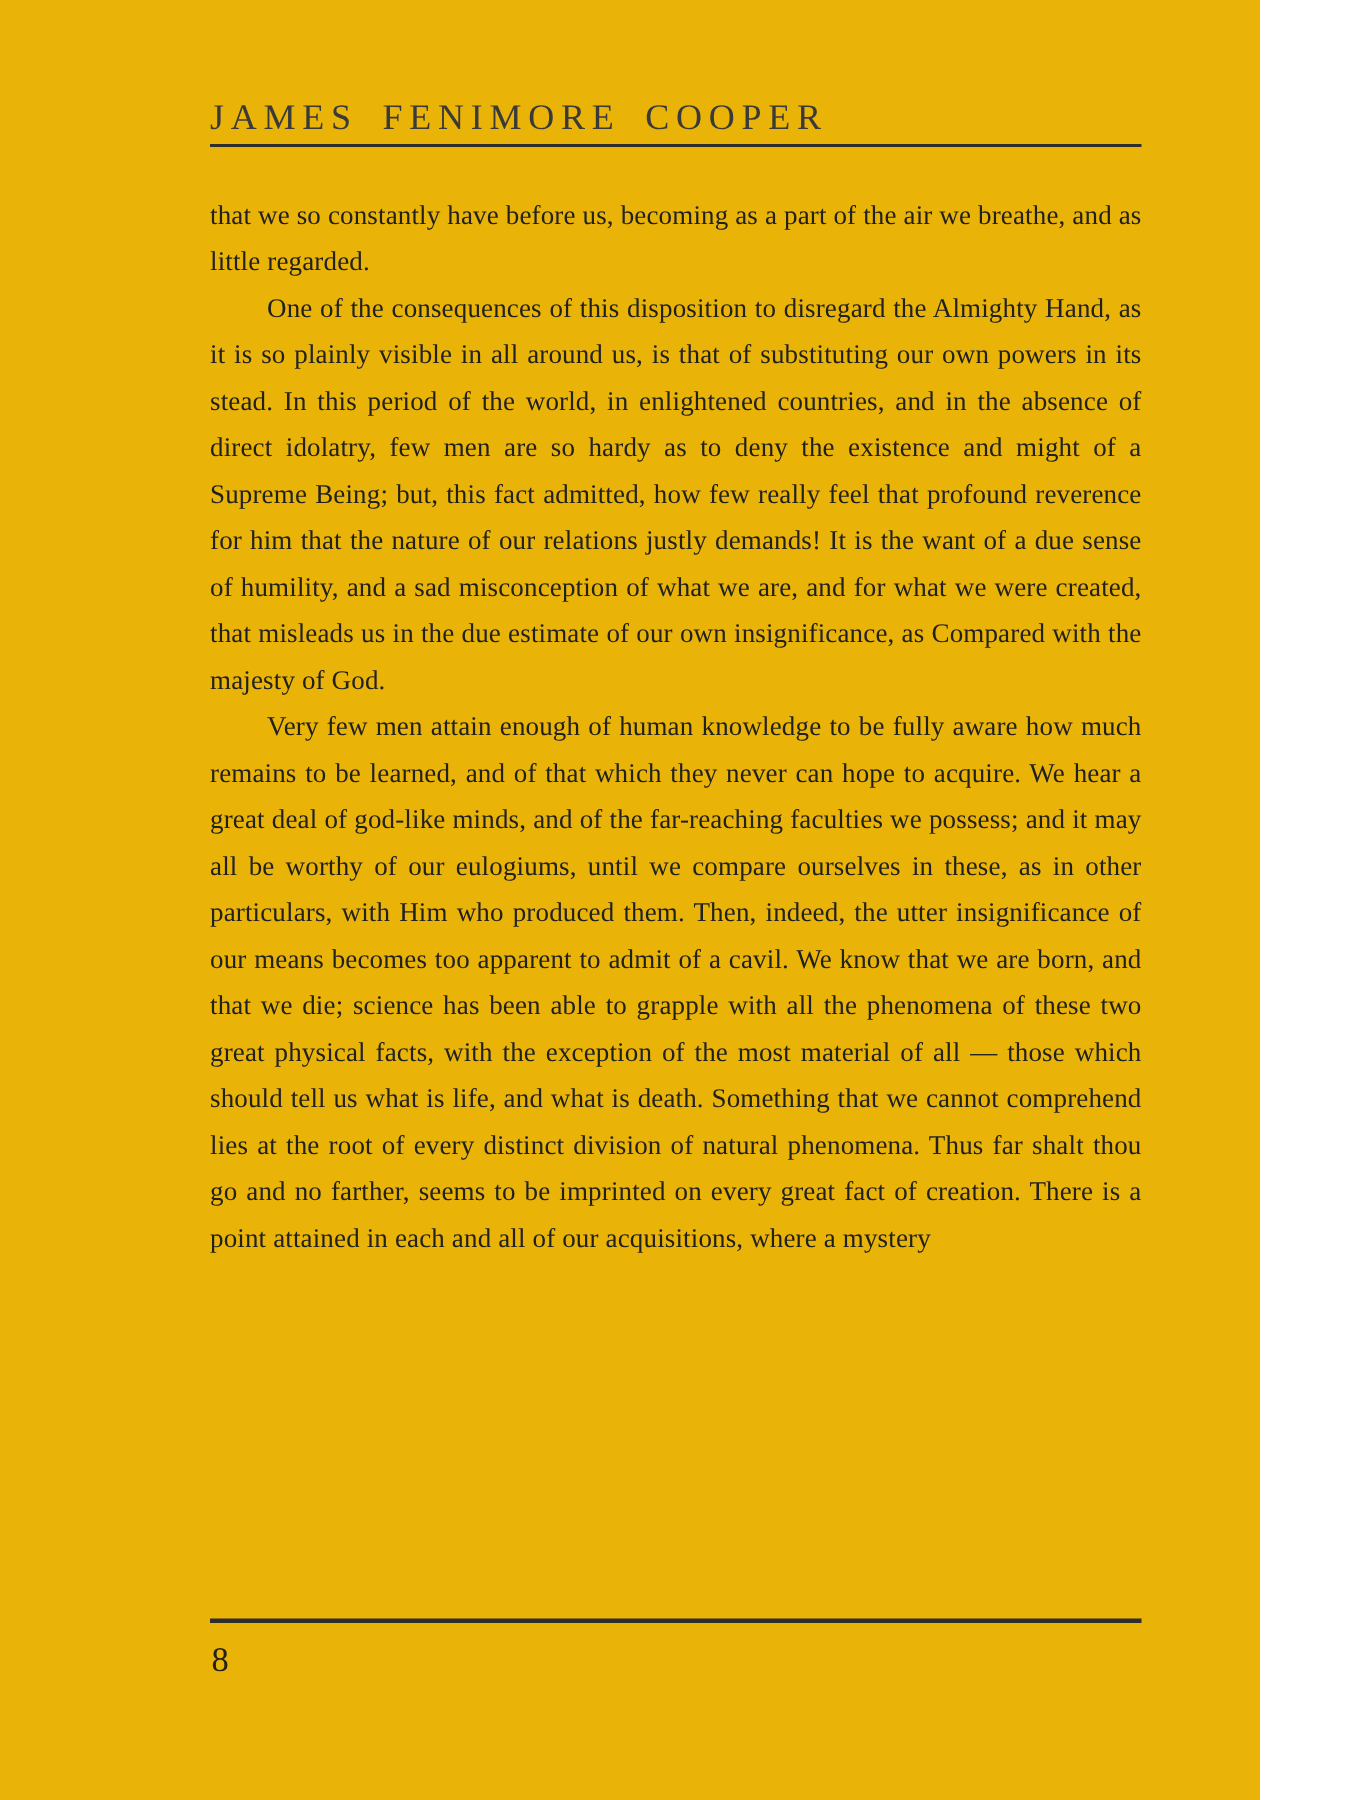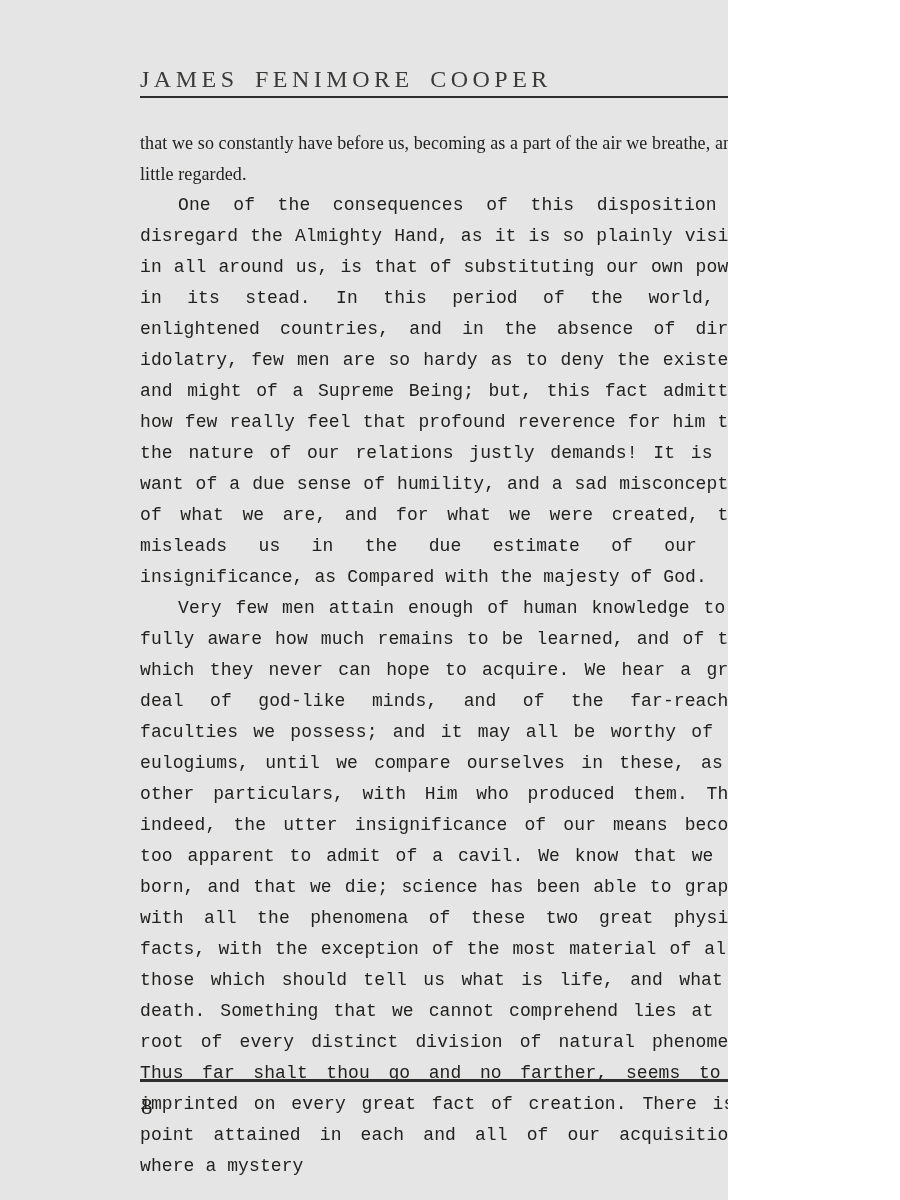--- a/index.html
+++ b/index.html
@@ -2,23 +2,23 @@
 <html><head>
 <meta charset="utf-8">
 <style>
   html, body {
     margin: 0;
     padding: 0;
     background: #ffffff;
   }
   .page {
     position: relative;
-    width: 728px;
+    width: 840px;
     height: 1200px;
-    background: #e5e5e5;
+    background: #eab308;
     font-family: "Liberation Serif", serif;
     color: #21211f;
     overflow: hidden;
   }
   .running-header {
     position: absolute;
     left: 140px;
     top: 66px;
     width: 621px;
   }
@@ -49,21 +49,20 @@
     line-height: 31px;
     text-align: justify;
     letter-spacing: 0.1px;
   }
   .body-text p {
     margin: 0;
     padding: 0;
   }
   .body-text p.indent {
     text-indent: 38px;
-    font-family: Liberation Mono, monospace;
   }
   .footer-rule {
     position: absolute;
     left: 140px;
     top: 1079px;
     width: 621px;
     height: 2.5px;
     background: #2e2e2c;
   }
   .page-number {

